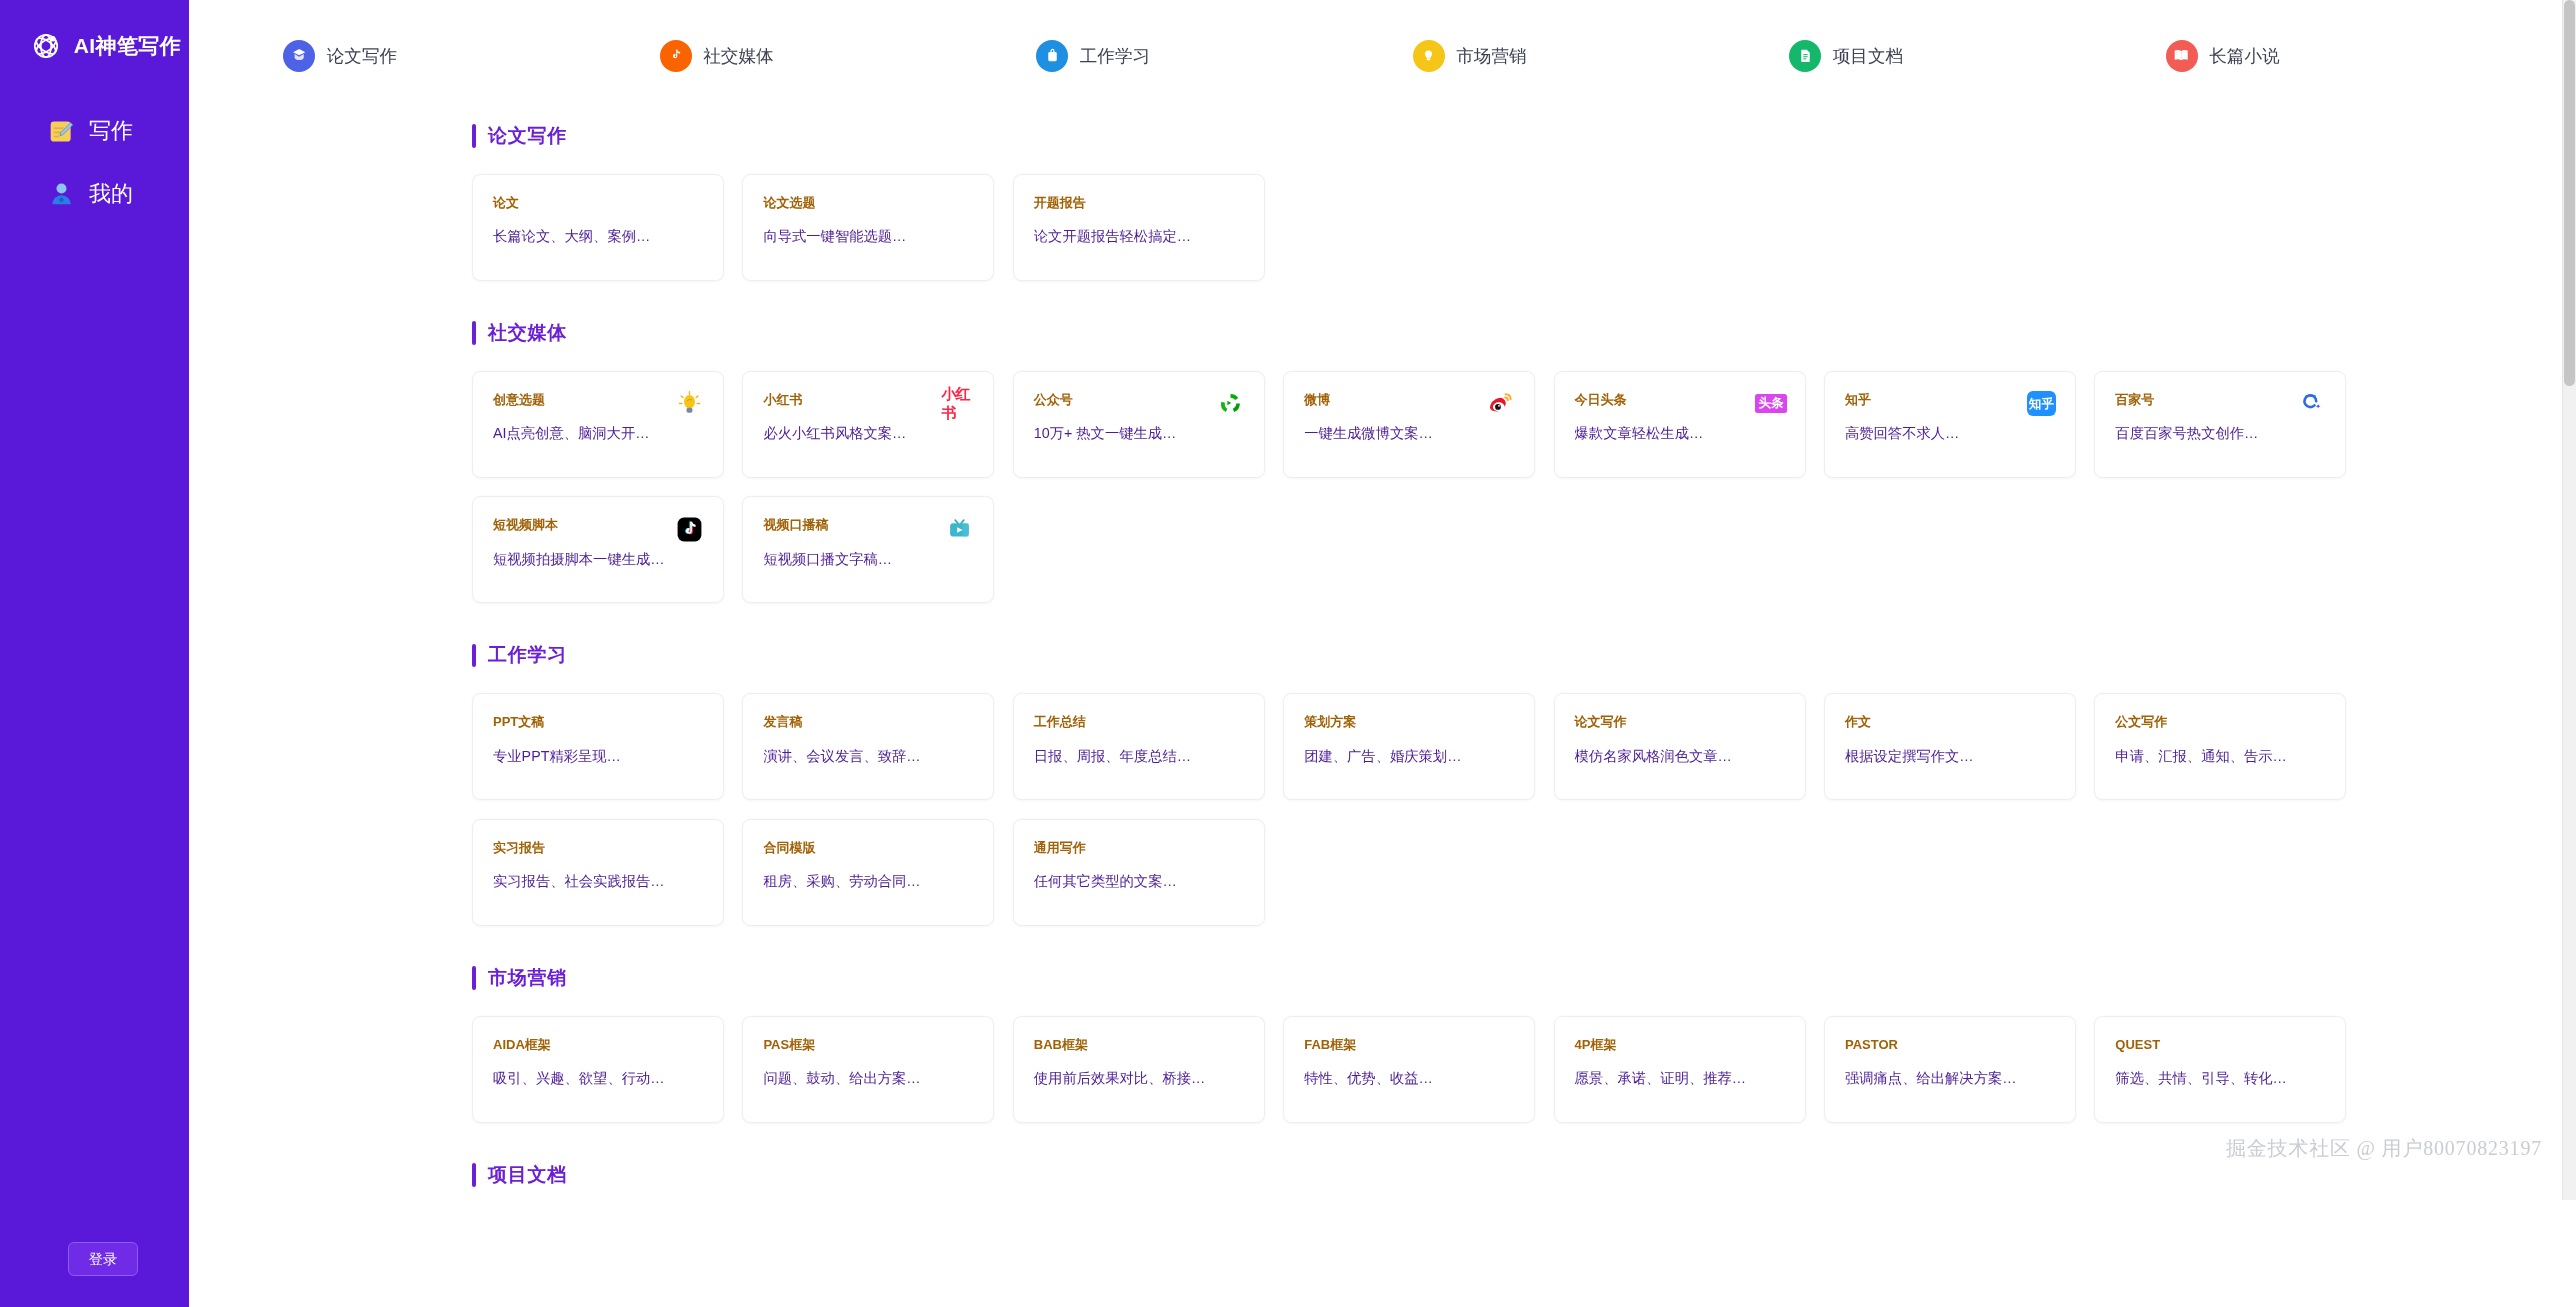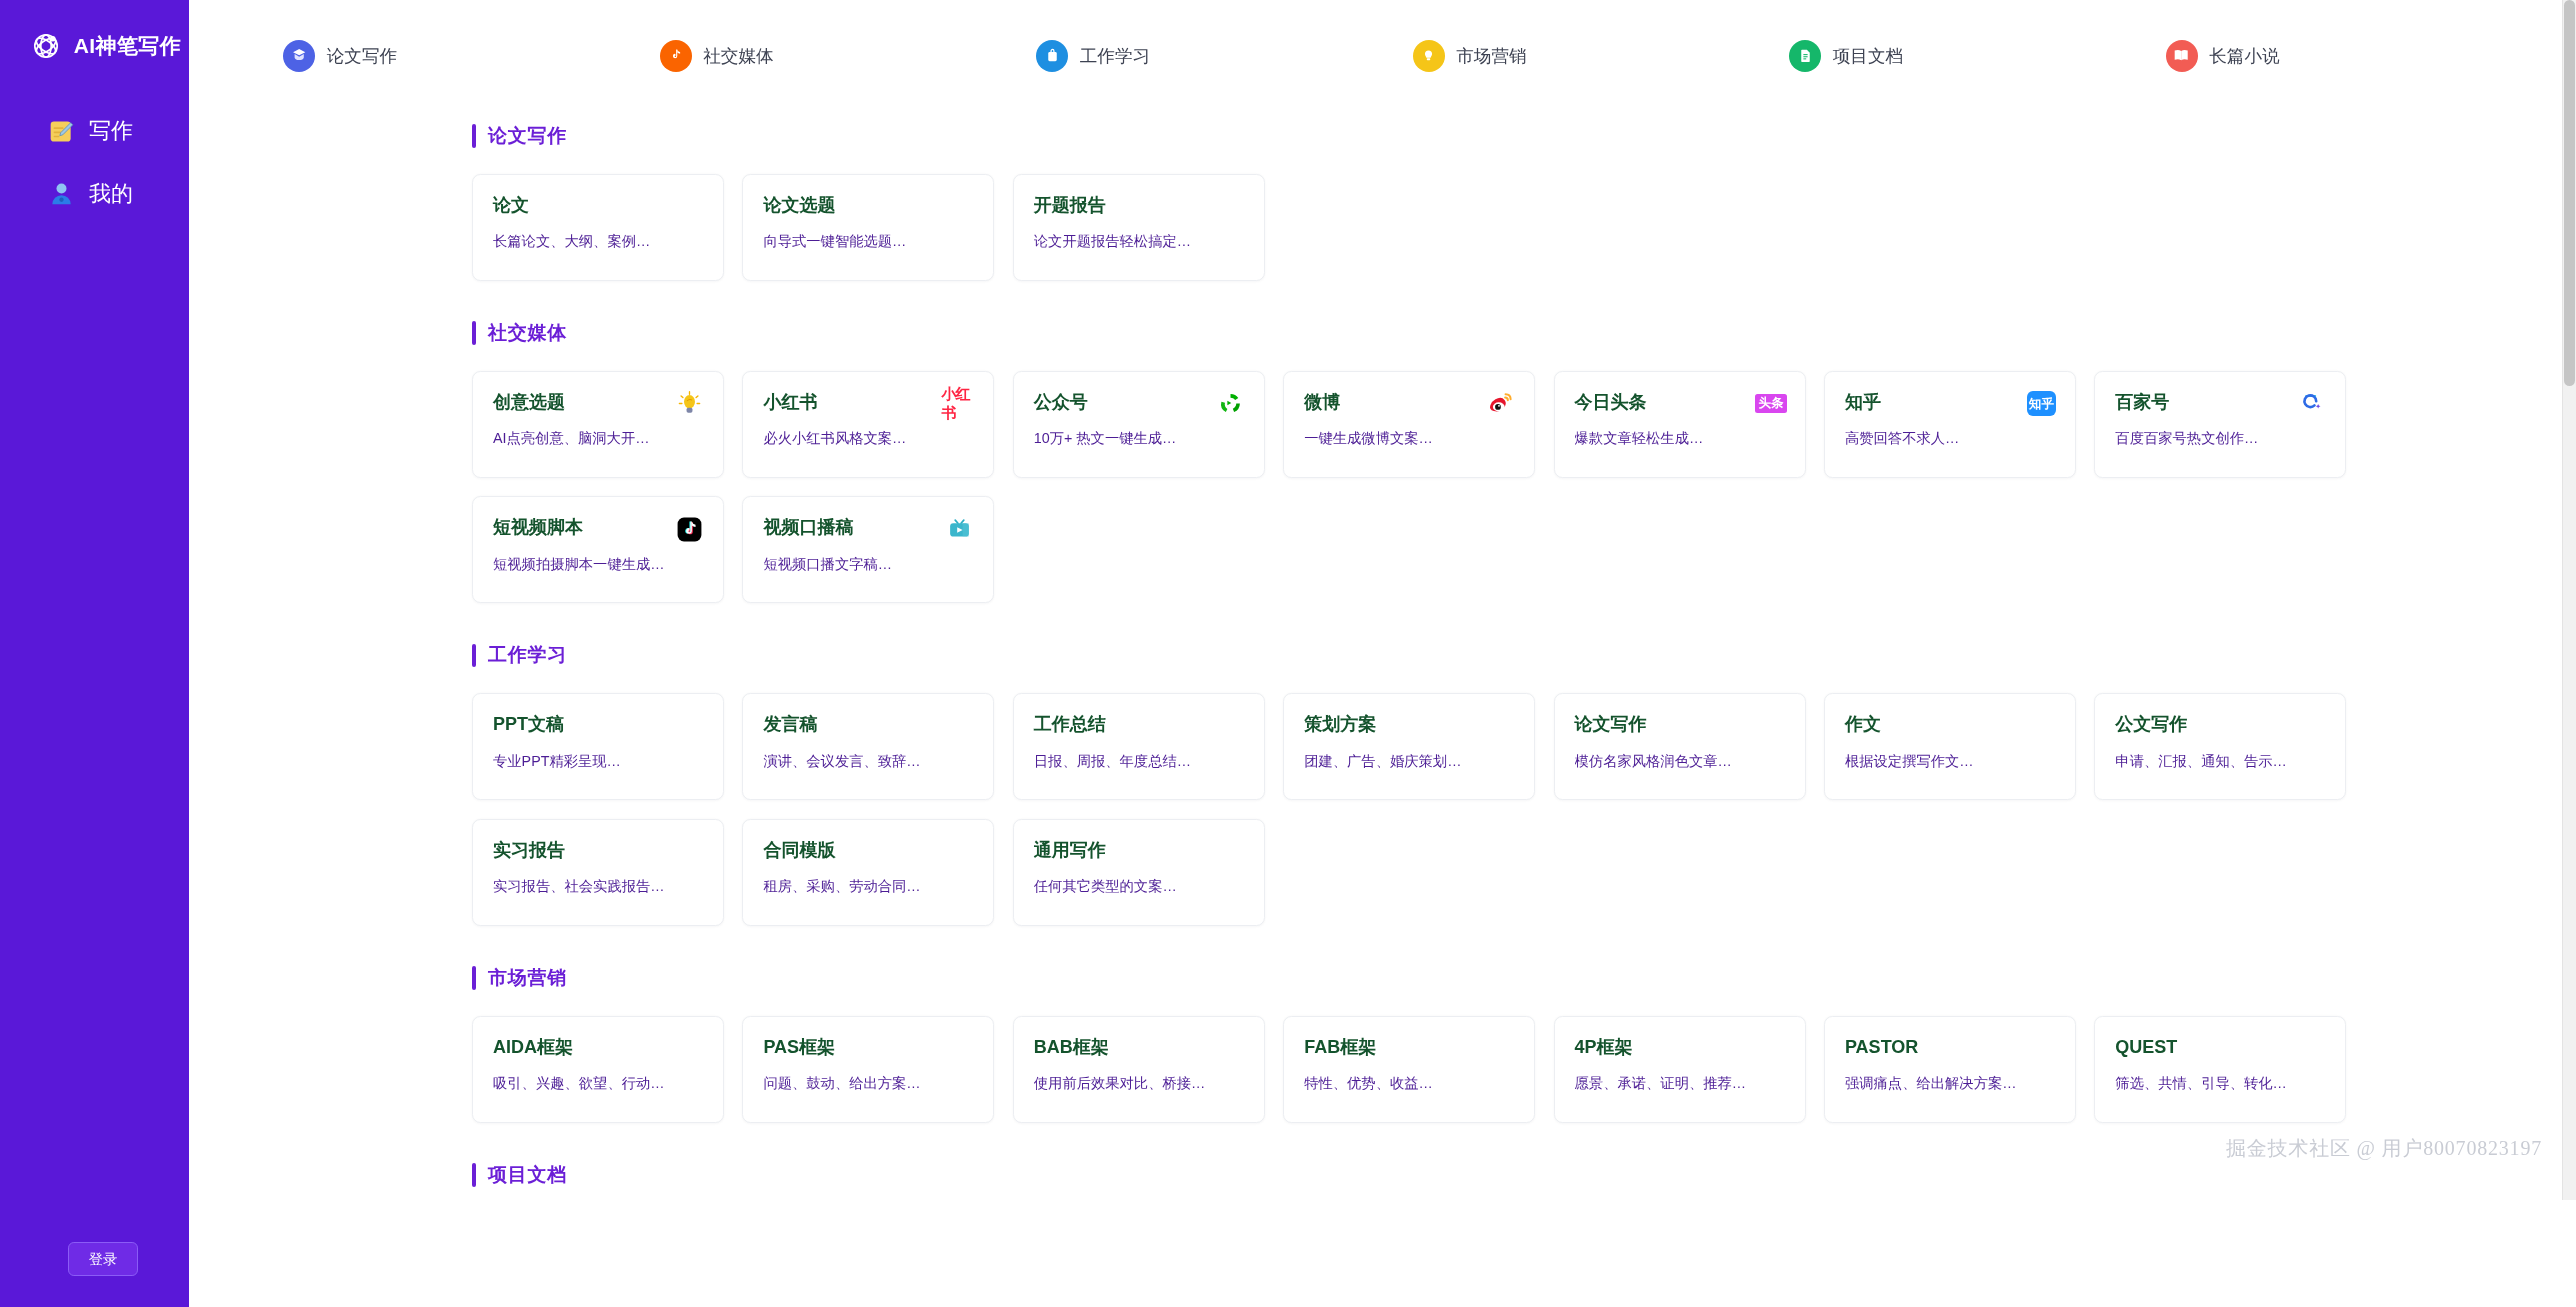--- a/index.html
+++ b/index.html
@@ -72,21 +72,21 @@
   .section-bar { width: 4.2px; height: 23.5px; background: #6B1FD6; border-radius: 2.5px; }
   .section-title { font-size: 19px; font-weight: 700; color: #6B1FD6; letter-spacing: 0.8px; }
 
   .cards { display: flex; flex-wrap: wrap; gap: 18.4px 18.4px; }
   .card {
     width: 252px; height: 107px;
     background: #ffffff; border: 0.8px solid #eceef2; border-radius: 8.4px;
     box-shadow: 0 0.8px 2.5px rgba(16,24,40,.04);
     padding: 21px 20px 0 20px; position: relative; cursor: pointer;
   }
-  .card-title { font-size: 18px; font-weight: 700; color: #14532d; line-height: 1; }
+  .card-title { font-size: 13px; font-weight: 700; color: #a16207; line-height: 1; }
   .card-desc {
     margin-top: 18.4px; font-size: 14.3px; color: #4c1d95;
     white-space: nowrap; overflow: hidden; text-overflow: ellipsis;
   }
   .card-badge {
     position: absolute; top: 13.4px; right: 15px;
     width: 37px; height: 37px;
     display: flex; align-items: center; justify-content: center;
   }
   .card-badge svg, .card-badge img { display: block; }

